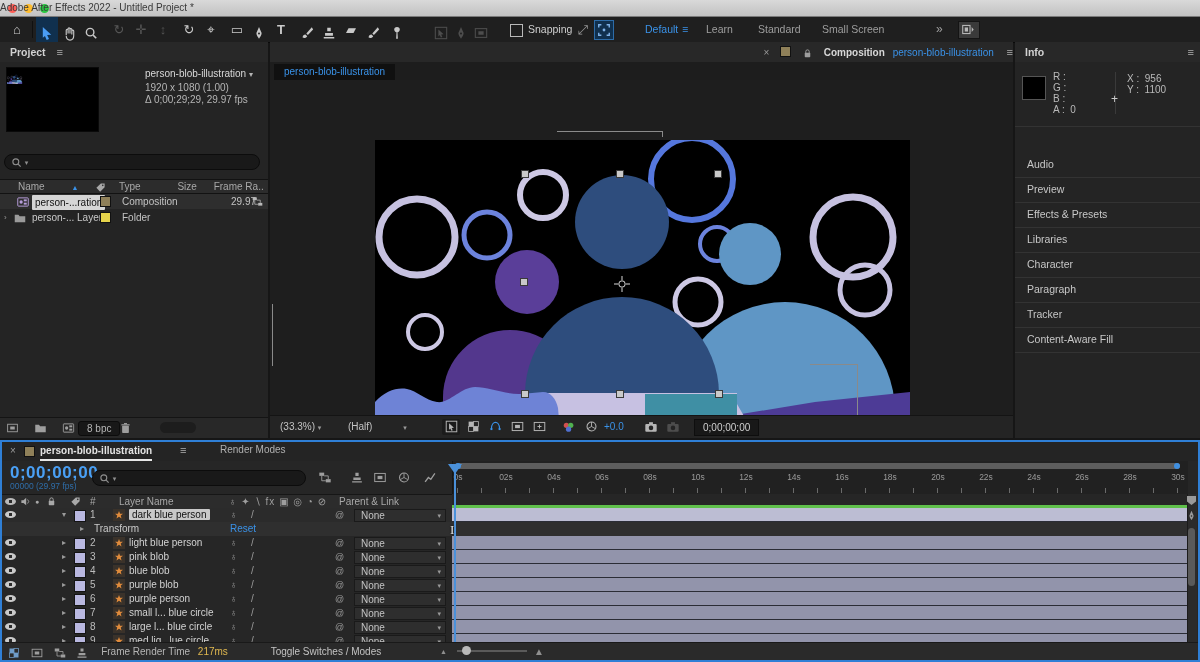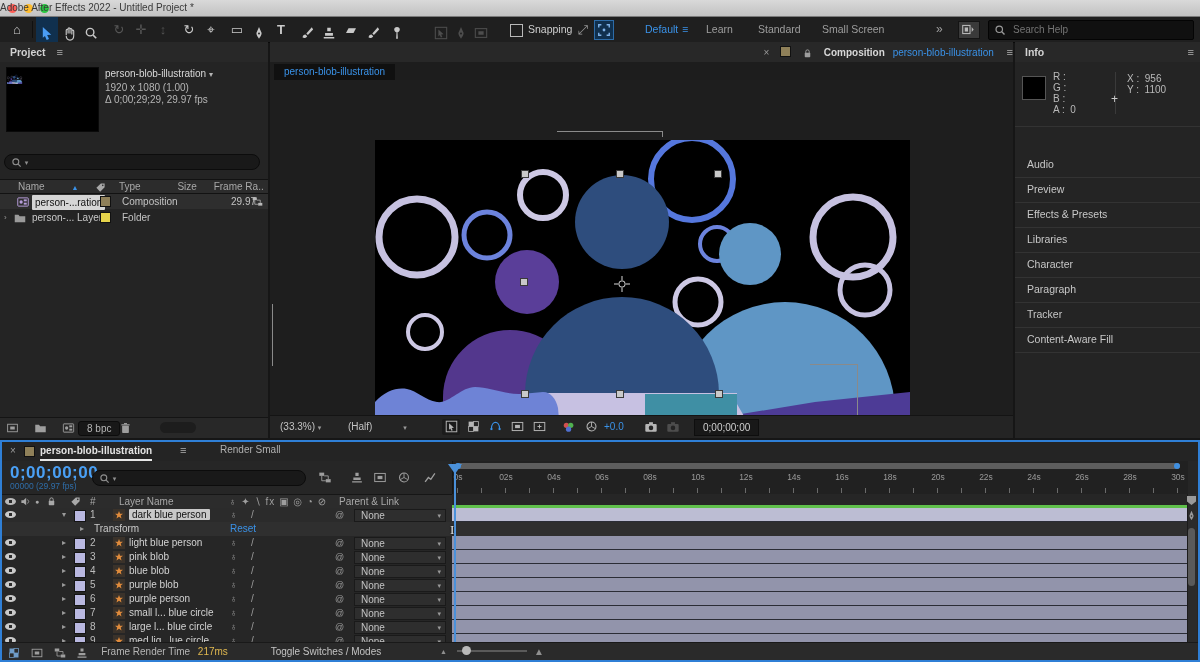--- a/index.html
+++ b/index.html
@@ -26,21 +26,21 @@
   #help-search input{background:transparent;border:none;outline:none;color:#9a9a9a;font-size:10px;
                width:160px;margin-left:22px;margin-top:2px;font-family:"Liberation Sans",sans-serif;}
   
   .panel{background:#242424;}
   .phead{position:absolute;left:0;top:0;right:0;height:20px;line-height:20px;background:#282828;}
   .ptitle{margin-left:10px;color:#d2d2d2;font-size:10.5px;}
   .ham{color:#b0b0b0;font-size:11px;}
   
   #project{left:0;top:42px;width:268px;height:396px;}
   #proj-thumb{left:7px;top:26px;width:91px;height:63px;background:#000;outline:1px solid #0a0a0a;}
-  .meta{color:#b5b5b5;line-height:12.5px;}
+  .meta{color:#b5b5b5;line-height:12.5px;margin-left:40px;}
   .searchbox{position:absolute;background:#191919;border:1px solid #0c0c0c;border-radius:8px;height:14px;
              color:#8f8f8f;line-height:14px;}
   .thead{position:absolute;background:#2c2c2c;border-top:1px solid #121212;border-bottom:1px solid #121212;
          height:13px;line-height:13px;color:#a8a8a8;}
   .prow{position:absolute;height:15px;line-height:15px;left:0;width:268px;}
   .sw{display:inline-block;width:9px;height:9px;border:1px solid #111;vertical-align:-1px;}
   .namebox{background:#d6d6d6;color:#111;padding:0 3px;border-radius:1px;}
   .btn8bpc{position:absolute;background:#181818;border:1px solid #0c0c0c;border-radius:3px;
            height:13px;line-height:13px;padding:0 8px;color:#b5b5b5;}
   
@@ -303,26 +303,20 @@
     <span class="ws on" style="left:682px">≡</span>
     <span class="ws" style="left:706px">Learn</span>
     <span class="ws" style="left:758px">Standard</span>
     <span class="ws" style="left:822px">Small Screen</span>
     <span class="ws" style="left:936px;font-size:12px">»</span>
     <span class="p" style="left:958px;top:4px;width:20px;height:16px;background:#3a3a3a;border:1px solid #141414">
         <svg width="14" height="13" viewBox="0 0 16 16" style="color:#b9b9b9;margin:1px 2px">
           <use href="#i-wsicon"></use>
         </svg>
       </span>
-    <span id="help-search">
-      <svg class="p" style="left:5px;top:3px;color:#9a9a9a" width="12" height="12" viewBox="0 0 16 16">
-          <use href="#i-mag"></use>
-        </svg>
-      <input placeholder="Search Help" style="">
-    </span>
   </div>
 
   <div id="project" class="p panel">
     <div class="phead">
       <span class="ptitle" style="font-weight:bold">Project</span>
       <span class="ham" style="margin-left:8px">≡</span>
     </div>
     <div id="proj-thumb" class="p">
       <svg width="91" height="63" viewBox="0 0 91 63">
           <rect width="91" height="63" fill="#000"></rect>
@@ -521,21 +515,21 @@
     <div class="collapsed" style="top:285px"><span>Content-Aware Fill</span></div>
   </div>
 
   <div id="timeline" class="p">
 
     <div id="tl-tabs">
       <span class="p" style="left:8px;top:3px;color:#9a9a9a">×</span>
       <span class="p sw" style="left:22px;top:4px;background:#8f8059"></span>
       <span class="p tl-tab-active" style="left:38px;top:0;height:17px;line-height:17px;color:#e3e3e3;font-weight:bold">person-blob-illustration</span>
       <span class="p ham" style="left:178px;top:2px">≡</span>
-      <span class="p" style="left:218px;top:2px;color:#b0b0b0">Render Small</span>
+      <span class="p" style="left:218px;top:2px;color:#b0b0b0">Render Modes</span>
     </div>
 
     <div id="tl-controls">
       <div class="p" style="left:8px;top:2px" id="tl-tc">0;00;00;00</div>
       <div class="p" style="left:8px;top:20px" id="tl-frames">00000 (29.97 fps)</div>
       <div class="searchbox" style="left:90px;top:9px;width:212px">
         <svg class="ic" style="margin:1px 0 0 6px;color:#8f8f8f" width="11" height="11" viewBox="0 0 16 16">
             <use href="#i-mag"></use>
           </svg>
         <span style="font-size:7px">▾</span>

